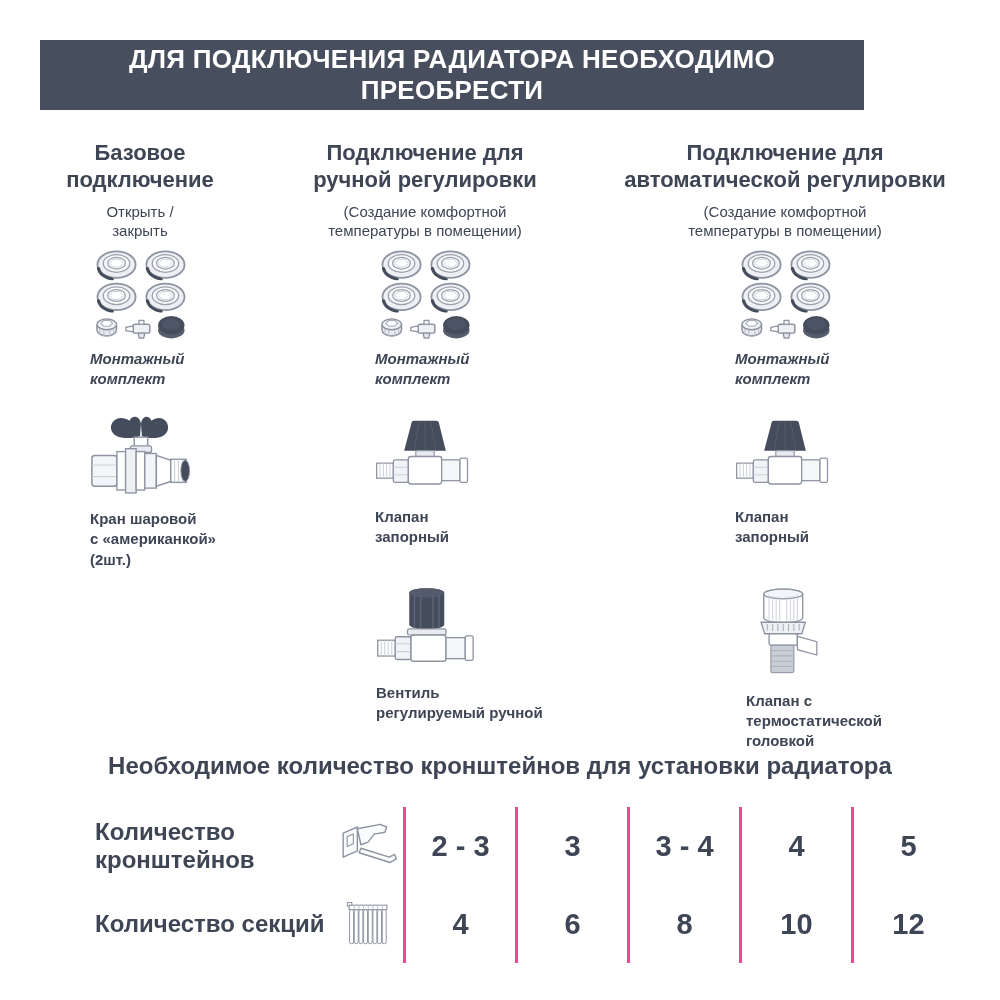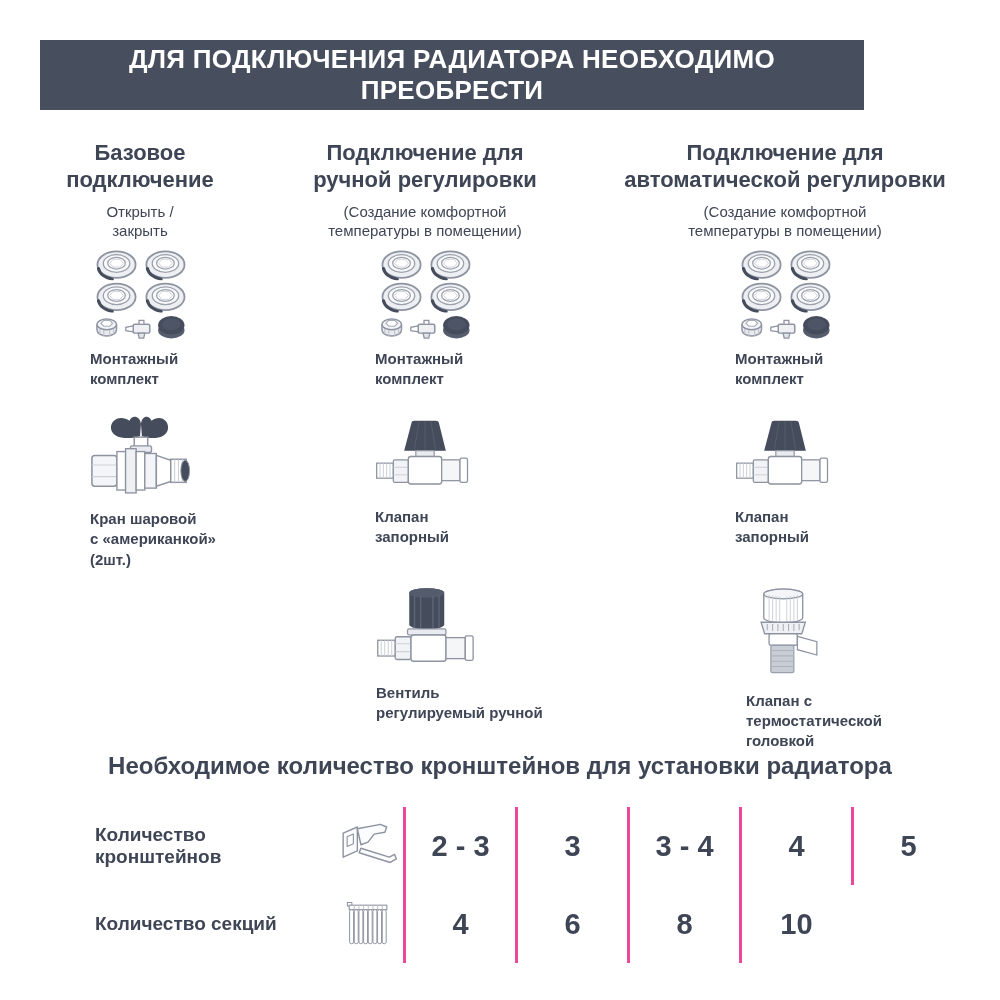--- a/index.html
+++ b/index.html
@@ -9,37 +9,37 @@
   .header-bar{position:absolute;left:40px;top:40px;width:824px;height:70px;
               background:#474e5e;display:flex;align-items:center;justify-content:center;}
   .header-title{color:#ffffff;font-weight:bold;font-size:26px;letter-spacing:.3px;text-align:center;}
 
   .columns{position:absolute;left:20px;top:140px;width:960px;display:grid;
            grid-template-columns:240px 330px 390px;}
   .col{text-align:center;}
   .col-title{margin:0;font-size:22px;line-height:1.22;font-weight:bold;white-space:pre-line;}
   .col-subtitle{margin:8px 0 0;font-size:15px;line-height:1.3;font-weight:normal;white-space:pre-line;}
 
-  .kit-block{width:100px;margin:8px auto 12px;text-align:left;}
+  .kit-block{width:100px;margin:8px auto 12px;text-align:left;font-style:italic;}
   .item-label{margin:6px 0 0;font-size:15px;line-height:1.35;font-weight:bold;
               white-space:pre-line;width:max-content;text-align:left;}
   .product-block{margin:22px auto 0;text-align:left;}
   .pb-ball{width:100px;}
   .pb-stop{width:100px;margin-top:30px;}
   .pb-manual{width:98px;margin-top:38px;}
   .pb-thermo{width:78px;margin-top:38px;}
   .product-block .item-label{margin-top:9px;}
 
   .bottom-title{position:absolute;top:752px;left:0;width:1000px;margin:0;
                 text-align:center;font-size:24px;font-weight:bold;}
 
   .brackets-table{position:absolute;left:95px;top:807px;display:grid;
                   grid-template-columns:238px 70px repeat(5,112px);grid-auto-rows:78px;}
   .cell{display:flex;align-items:center;}
-  .cell-label{font-size:19px;font-weight:bold;}
+  .cell-label{font-size:24px;font-weight:bold;}
   .cell-icon{justify-content:center;}
   .cell-val{justify-content:center;border-left:3px solid #ec4899;
             font-size:29px;font-weight:bold;}
   .defs-svg{position:absolute;width:0;height:0;overflow:hidden;}
 </style>
 </head>
 <body>
 
 <div class="page">
 
@@ -260,15 +260,16 @@
     <div class="cell cell-label">Количество секций</div>
     <div class="cell cell-icon">
       <svg width="46" height="52">
           <use href="#radiator"></use>
         </svg>
     </div>
     <div class="cell cell-val">4</div>
     <div class="cell cell-val">6</div>
     <div class="cell cell-val">8</div>
     <div class="cell cell-val">10</div>
+    <div class="cell cell-val">12</div>
   </div>
 
 </div>
 
 </body></html>

